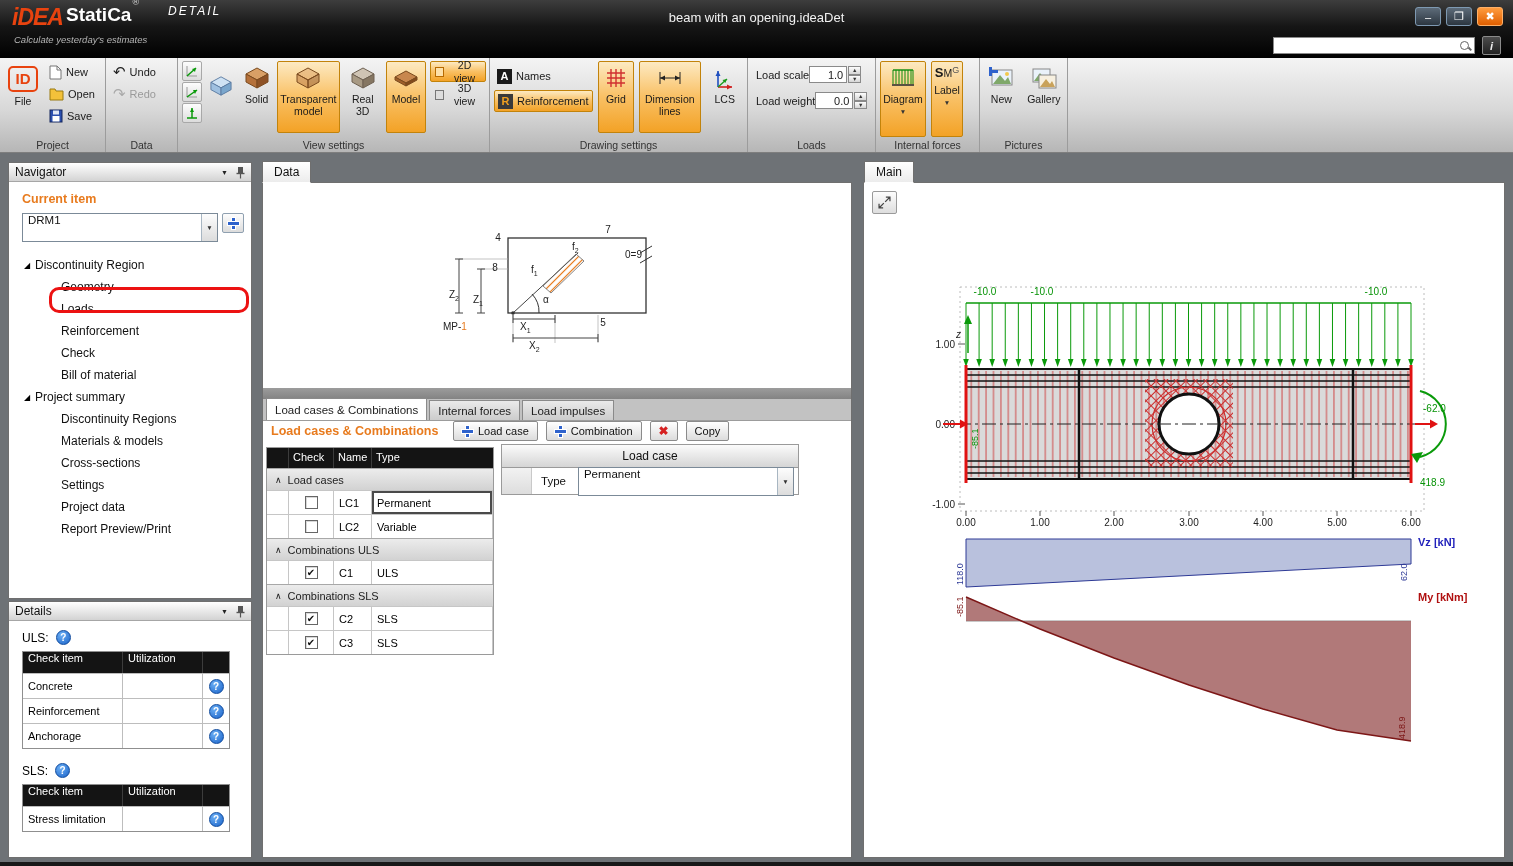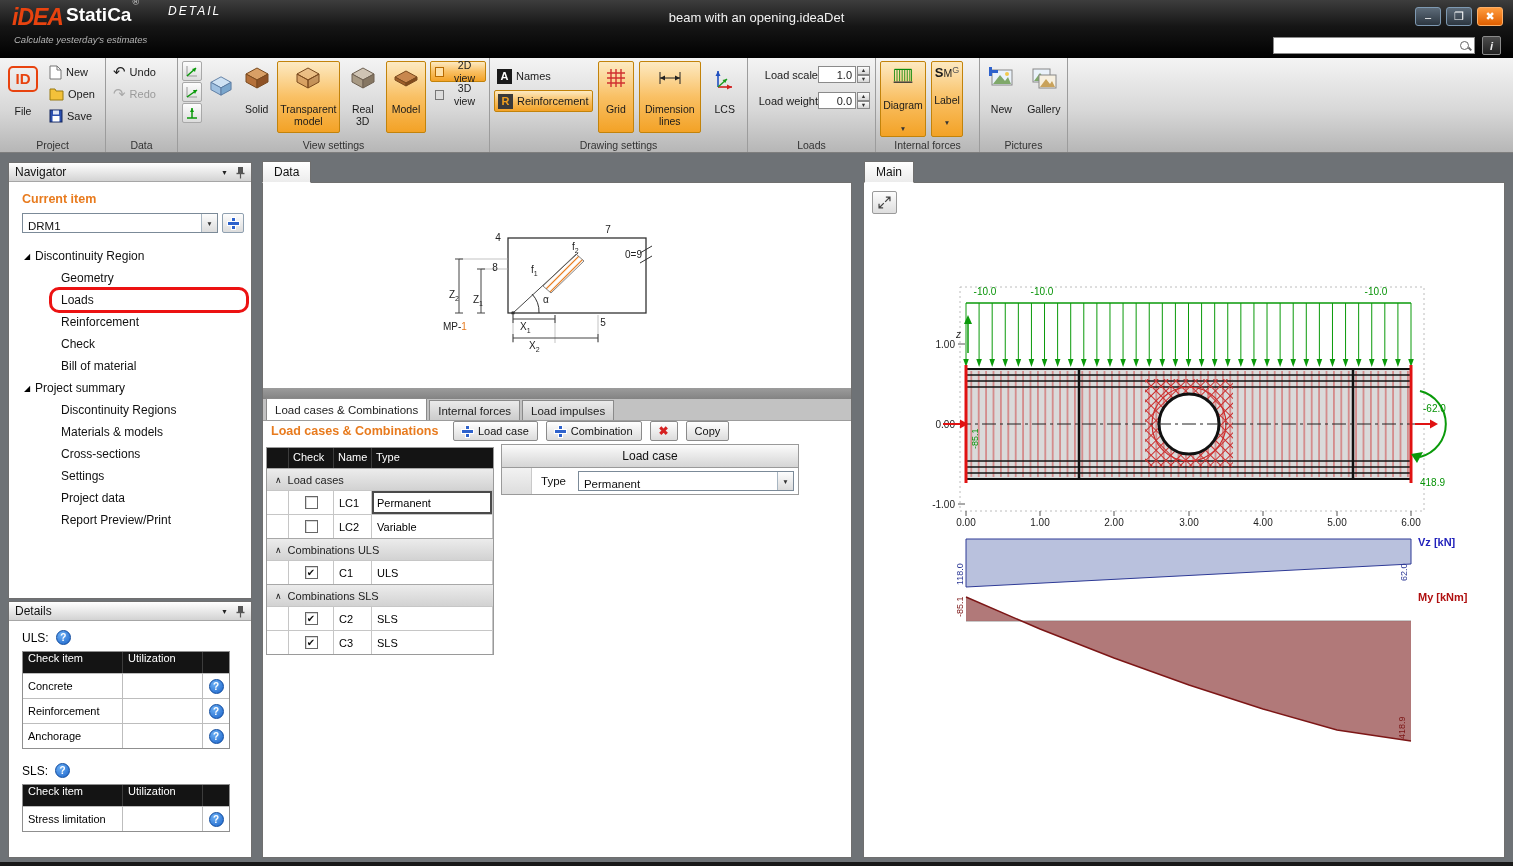--- a/index.html
+++ b/index.html
@@ -24,21 +24,21 @@
 .mag{width:14px;height:14px;position:relative;margin-right:2px}
 .mag::before{content:"";position:absolute;left:2px;top:2px;width:7px;height:7px;border:1.5px solid #666;border-radius:50%}
 .mag::after{content:"";position:absolute;left:9.5px;top:9.5px;width:4px;height:1.5px;background:#666;transform:rotate(45deg)}
 .infobtn{position:absolute;right:12px;top:36px;width:19px;height:19px;background:linear-gradient(#4c4c4c,#222);border:1px solid #8a8a8a;color:#eee;font-size:11px;font-style:italic;font-weight:bold;display:flex;align-items:center;justify-content:center;border-radius:2px}
 
 
 .ribbon{position:absolute;left:0;top:58px;width:100%;height:95px;background:linear-gradient(#f4f4f4,#d8d8d8 55%,#b6b6b6);border-bottom:1px solid #7e7e7e;display:flex}
 .rgroup{position:relative;height:100%;border-right:1px solid #9c9c9c;flex:0 0 auto;padding:3px 3px 16px 4px}
 .rgc{display:flex;height:100%;align-items:flex-start}
 .rgroup-label{position:absolute;left:0;right:0;bottom:1px;text-align:center;font-size:10.5px;color:#333}
-.rbtn{display:flex;flex-direction:column;align-items:center;justify-content:flex-start;gap:13px;padding:4px 2px;border:1px solid transparent;border-radius:2px;font-size:10.5px;color:#1a1a1a;text-align:center;line-height:1.15}
+.rbtn{display:flex;flex-direction:column;align-items:center;justify-content:flex-start;gap:3px;padding:4px 2px;border:1px solid transparent;border-radius:2px;font-size:10.5px;color:#1a1a1a;text-align:center;line-height:1.15}
 .rbtn.active{background:linear-gradient(#fdeac2,#f9c064 50%,#f3a226);border-color:#c2830b}
 .rbtn-mini{display:flex;align-items:center;gap:4px;padding:2px 3px;font-size:11px;height:22px;color:#1a1a1a}
 .rbtn-mini.dis{color:#9a9a9a}
 .tinybtn{width:20px;height:20px;border:1px solid #a8a8a8;border-radius:2px;background:linear-gradient(#fdfdfd,#dcdcdc);display:flex;align-items:center;justify-content:center;margin-bottom:1px}
 .file-logo{width:30px;height:26px;border:2px solid #e8430f;border-radius:5px;color:#e8430f;font-weight:bold;font-size:15px;display:flex;align-items:center;justify-content:center}
 .sqicon{width:15px;height:15px;display:flex;align-items:center;justify-content:center;font-size:11px;font-weight:bold}
 .names-ic{background:#1a1a1a;color:#fff}
 .reinf-ic{background:#3a3a3a;color:#f0a020}
 .loadrow{display:flex;align-items:center;font-size:11px;margin:5px 2px 4px 4px;color:#1a1a1a}
 .spinval{width:38px;height:17px;background:#fff;border:1px solid #8a8a8a;font-size:11px;display:flex;align-items:center;justify-content:flex-end;padding:0 3px}
@@ -49,21 +49,21 @@
 .smg i{font-style:normal;font-size:9px;position:relative;top:-4px;color:#555}
 
 
 .workspace{position:absolute;left:0;top:153px;width:100%;height:709px;background:#6e7276}
 .doc-tab{position:absolute;top:161px;height:22px;padding:0 11px;background:linear-gradient(#ffffff,#ececec);border:1px solid #6f6f6f;border-bottom:1px solid #fff;font-size:12px;display:flex;align-items:center;z-index:3;color:#111}
 .panel{position:absolute;background:#fff;border:1px solid #6f6f6f;z-index:2}
 .side-header{height:19px;background:linear-gradient(#ffffff,#d3d3d3);border-bottom:1px solid #a6a6a6;display:flex;align-items:center;padding:0 6px;font-size:12px;color:#111}
 .side-header .sp{flex:1}
 .hdr-arrow{font-size:7px;color:#222;margin-right:8px}
 .current-label{color:#e87b1e;font-weight:bold;font-size:12.5px;margin:10px 0 7px 13px}
-.combo{height:20px;background:#fff;border:1px solid #7b8a98;display:flex;align-items:flex-end;font-size:11.5px;color:#111}
+.combo{height:29px;background:#fff;border:1px solid #7b8a98;display:flex;align-items:flex-start;font-size:11.5px;color:#111}
 .combo .val{flex:1;padding:0 5px;white-space:nowrap;overflow:hidden}
 .combo .arrowbox{width:16px;height:100%;display:flex;align-items:center;justify-content:center;font-size:6.5px;background:linear-gradient(#fdfdfd,#dcdcdc);border-left:1px solid #a8b6c2;color:#333}
 .addbtn{width:22px;height:20px;border:1px solid #8fa0b0;border-radius:2px;background:linear-gradient(#fdfdfd,#dcdcdc);display:flex;align-items:center;justify-content:center}
 .plusico{width:11px;height:11px;position:relative}
 .plusico::before{content:"";position:absolute;left:4px;top:0;width:3px;height:11px;background:#2e62cc;box-shadow:0 0 0 1px #fff}
 .plusico::after{content:"";position:absolute;left:0;top:4px;width:11px;height:3px;background:#2e62cc;box-shadow:0 0 0 1px #fff}
 .titem{height:22px;display:flex;align-items:center;font-size:12px;color:#111}
 .titem .exp{width:16px;font-size:8px;display:flex;justify-content:center;color:#000}
 .lvl0{padding-left:10px}
 .lvl1{padding-left:52px}
@@ -301,21 +301,21 @@
               <path d="M5 21l9-8" stroke="#1a9a1a" stroke-width="1.4"></path>
               <path d="M14 13l-4.5 1 2.8 3z" fill="#1a9a1a"></path>
             </svg>
           <span>LCS</span>
         </div>
       </div>
       <div class="rgroup-label">Drawing settings</div>
     </div>
 
     <div class="rgroup" style="width:128px">
-      <div class="rgc" style="flex-direction:column;align-items:flex-end">
+      <div class="rgc" style="flex-direction:column;align-items:flex-start">
         <div class="loadrow">
           <span style="flex:1">Load scale</span>
           <span class="spinval">1.0</span>
           <span class="spinner">
               <span>▲</span>
               <span>▼</span>
             </span>
         </div>
         <div class="loadrow">
           <span style="flex:1">Load weight</span>

